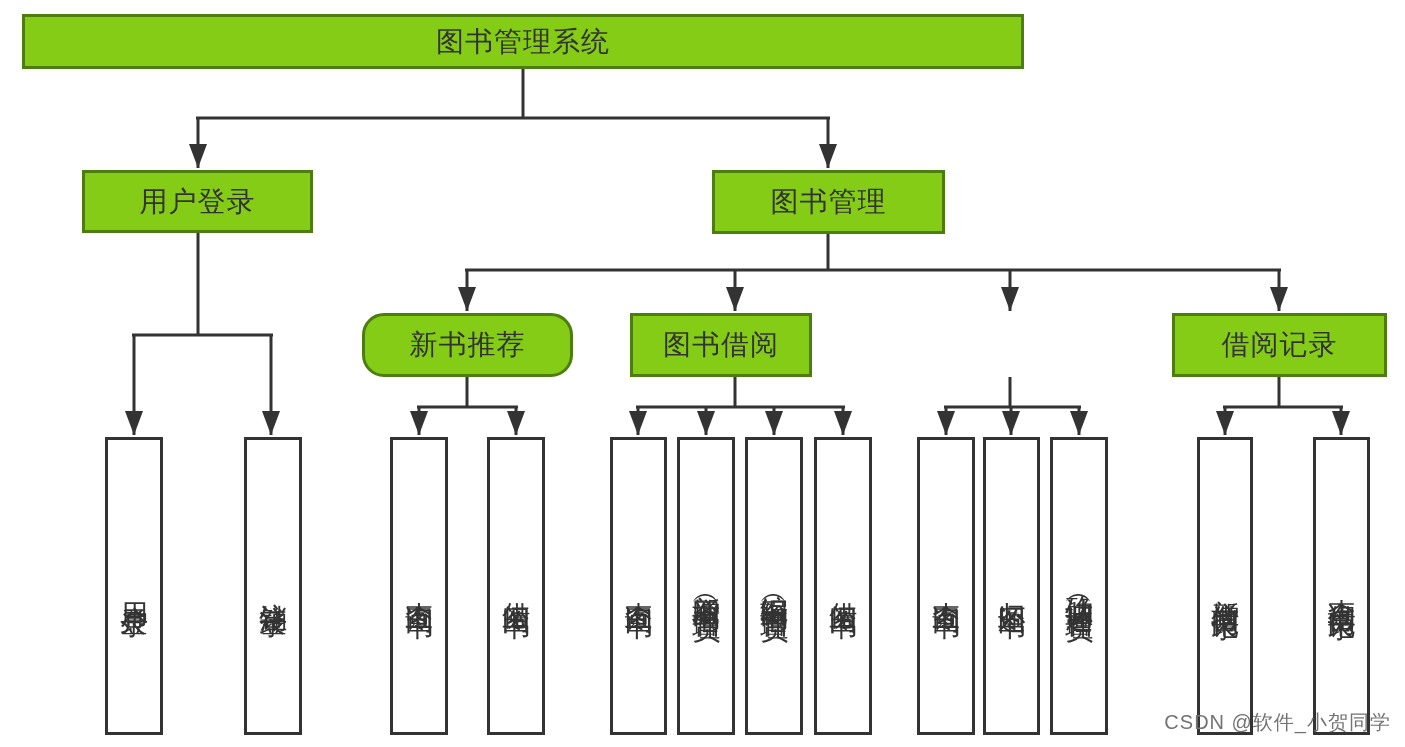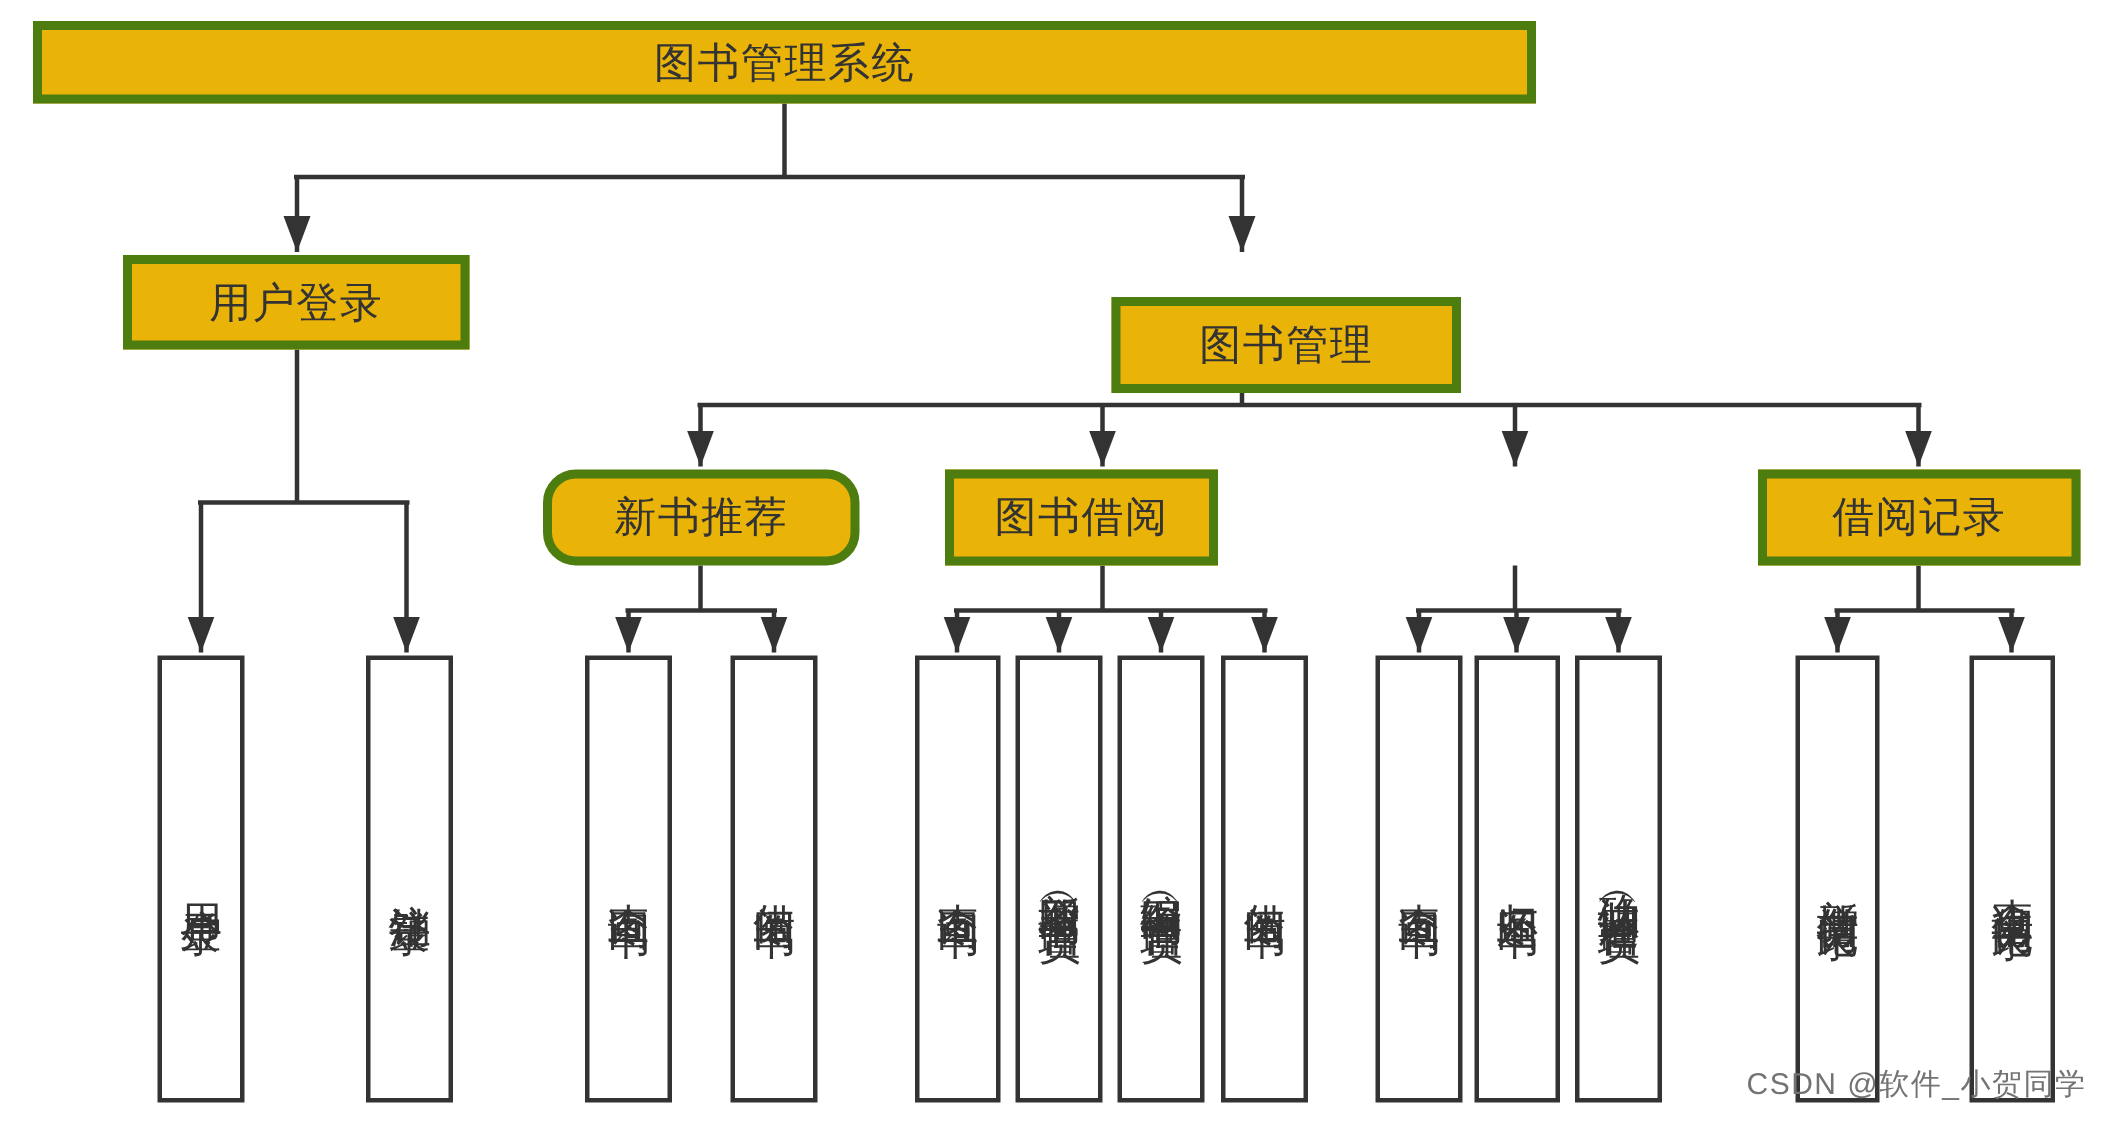--- a/index.html
+++ b/index.html
@@ -7,22 +7,22 @@
     position:relative;
     width:1405px;height:747px;
     background:#ffffff;
     font-family:"Liberation Sans","DejaVu Sans",sans-serif;
     overflow:hidden;
   }
   #edges{position:absolute;left:0;top:0;width:1405px;height:747px;}
   .hbox{
     position:absolute;
     box-sizing:border-box;
-    border:6px solid #4d7c0f;
-    background:#eab308;
+    border:3px solid #4d7c0f;
+    background:#84cc16;
     display:flex;align-items:center;justify-content:center;
     font-size:28px;color:#333333;
     letter-spacing:1px;
     white-space:nowrap;
   }
   .leaf{
     position:absolute;
     top:437px;height:298px;
     box-sizing:border-box;
     border:3px solid #333333;
@@ -103,21 +103,21 @@
       <path d="M1279,377 V407"></path>
       <path d="M1223,407 H1343"></path>
       <path d="M1225,407 V435" marker-end="url(#arrow)"></path>
       <path d="M1341,407 V435" marker-end="url(#arrow)"></path>
     </g>
   </svg>
 
   <div class="hbox" style="left:22px;top:14px;width:1002px;height:55px;">图书管理系统</div>
 
   <div class="hbox" style="left:82px;top:170px;width:231px;height:63px;">用户登录</div>
-  <div class="hbox" style="left:741px;top:170px;width:233px;height:64px;margin-top:28px;">图书管理</div>
+  <div class="hbox" style="left:712px;top:170px;width:233px;height:64px;">图书管理</div>
 
   <div class="hbox" style="left:362px;top:313px;width:211px;height:64px;border-radius:22px;">新书推荐</div>
   <div class="hbox" style="left:630px;top:313px;width:182px;height:64px;">图书借阅</div>
   <div class="hbox" style="left:1172px;top:313px;width:215px;height:64px;">借阅记录</div>
 
   <div class="leaf" style="left:105px;width:58px;">
     <span class="vtext">用户登录</span>
   </div>
   <div class="leaf" style="left:244px;width:58px;">
     <span class="vtext">注销登录</span>

